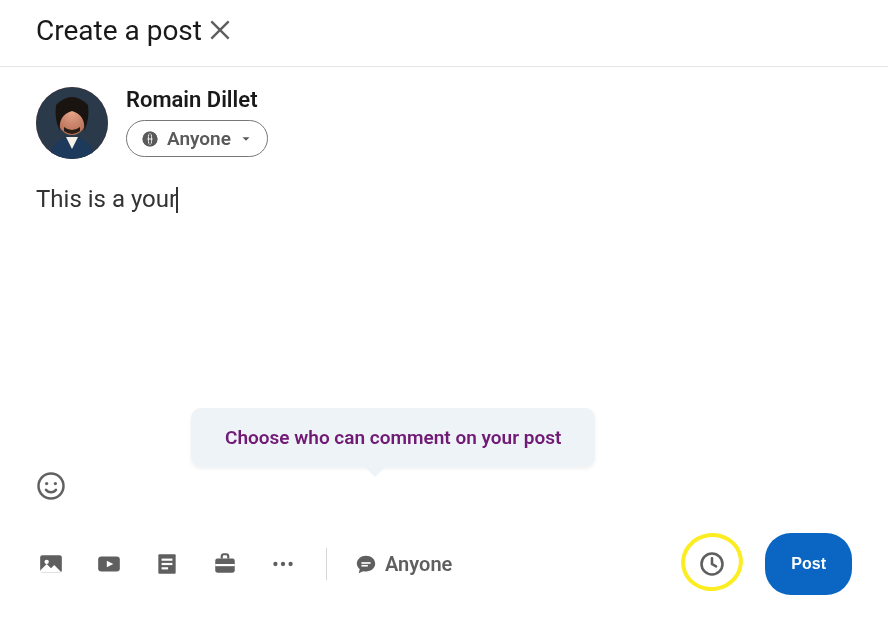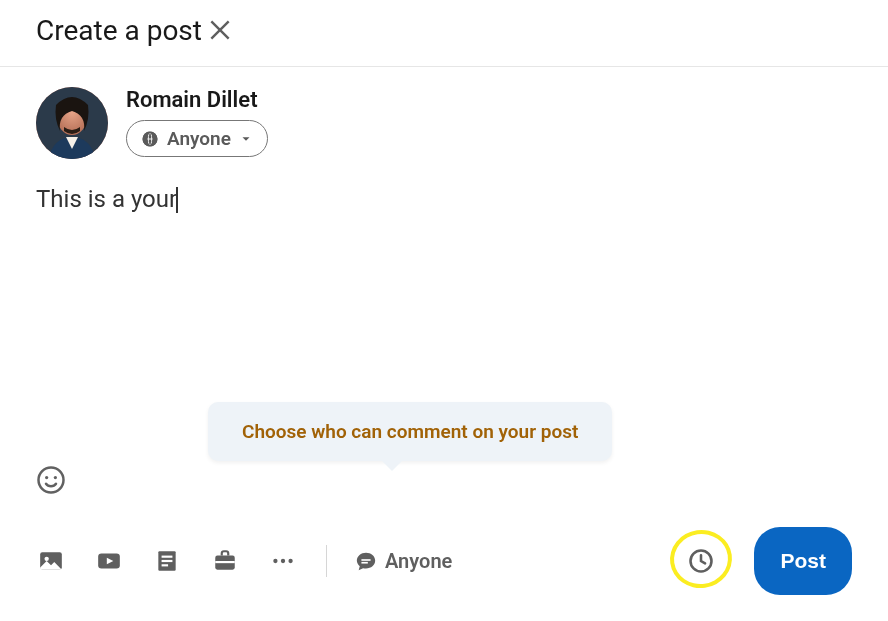--- a/index.html
+++ b/index.html
@@ -100,24 +100,24 @@
   }
   .emoji-btn {
     width: 30px;
     height: 30px;
     color: #666;
     cursor: pointer;
   }
   .emoji-btn svg { width: 100%; height: 100%; fill: none; stroke: #616161; stroke-width: 2; }
   .tooltip {
     position: absolute;
-    left: 208px;
+    left: 191px;
     bottom: 52px;
     background: #eef3f8;
-    color: #a16207;
+    color: #701a75;
     font-size: 19px;
     font-weight: 600;
     padding: 18px 34px;
     border-radius: 10px;
     box-shadow: 0 2px 4px rgba(0,0,0,0.06);
   }
   .tooltip::after {
     content: "";
     position: absolute;
     left: 172px;
@@ -184,21 +184,21 @@
   }
   .schedule-btn {
     width: 28px; height: 28px;
     cursor: pointer;
     display: flex; align-items: center; justify-content: center;
   }
   .schedule-btn svg { width: 100%; height: 100%; fill: none; stroke: #5f5f5f; stroke-width: 2.2; }
   .post-btn {
     background: #0a66c2;
     color: #fff;
-    font-size: 21px;
+    font-size: 16px;
     font-weight: 600;
     border: none;
     border-radius: 26px;
     padding: 22px 26px;
     cursor: pointer;
     margin-left: 10px;
   }
 </style>
 </head>
 <body>

